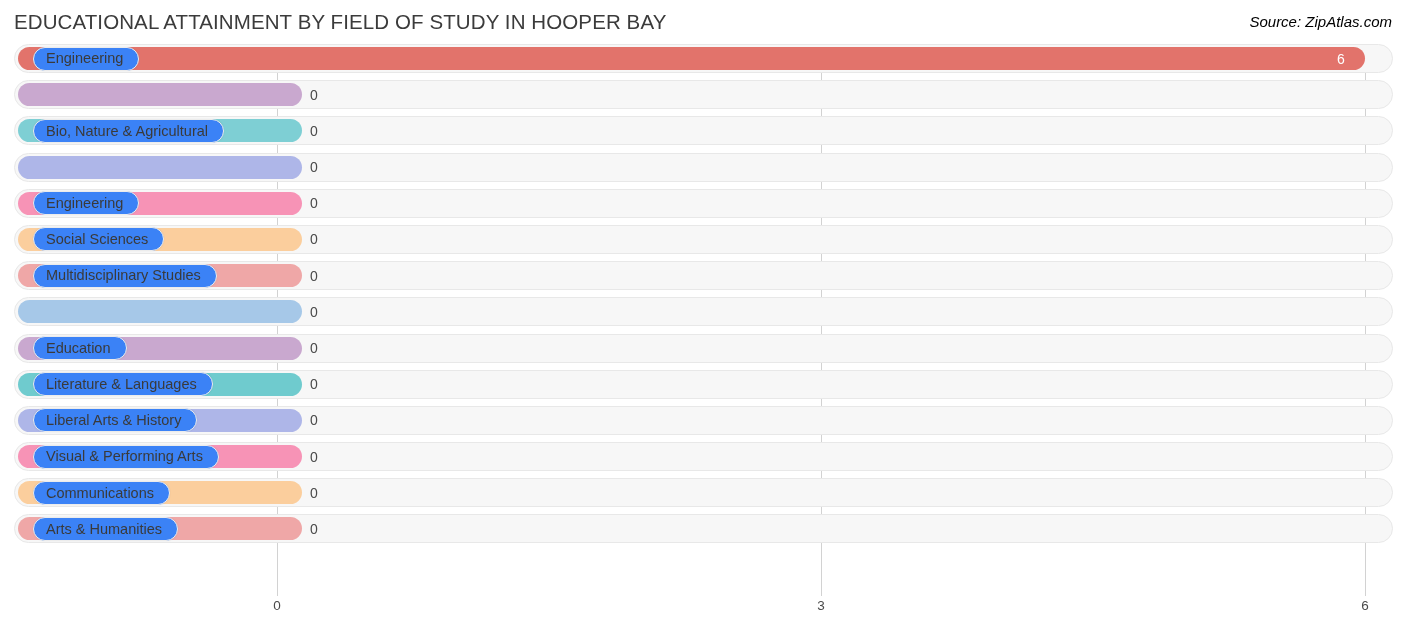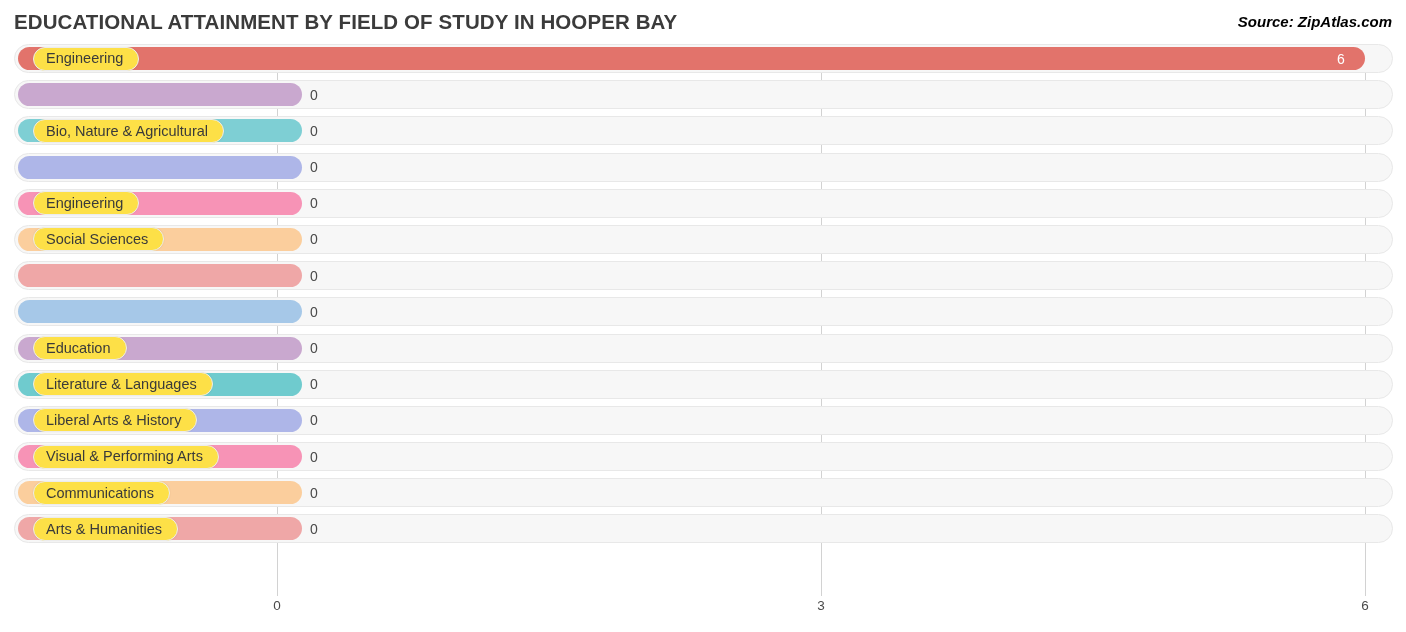--- a/index.html
+++ b/index.html
@@ -15,21 +15,20 @@
     overflow: hidden;
     position: relative;
   }
 
   
   .header {
     position: absolute;
     left: 0; top: 0;
     width: 1406px;
     height: 44px;
-    font-weight: bold;
   }
   .chart-title {
     position: absolute;
     left: 14px;
     top: 10px;
     font-size: 20.5px;
     letter-spacing: .1px;
     color: #3b3b3b;
     white-space: nowrap;
   }
@@ -96,21 +95,21 @@
     height: 23px;
     border-radius: 12px;
     box-sizing: border-box;
   }
   
   .pill {
     position: absolute;
     left: 33px;
     top: 2.5px;
     height: 24px;
-    background: #fde047;
+    background: #3b82f6;
     border: 1px solid #ececec;
     border-radius: 13px;
     display: flex;
     align-items: center;
     padding: 0 15px 0 12px;
     box-sizing: border-box;
     box-shadow: 0 0 2px rgba(0,0,0,.07);
   }
   .pill-label {
     font-size: 14.5px;
@@ -211,20 +210,23 @@
         <div class="track"></div>
         <div class="bar" style="width: 284px; background: rgb(251, 206, 157);"></div>
         <div class="pill">
           <span class="pill-label">Social Sciences</span>
         </div>
         <div class="value-out" style="left: 310px;">0</div>
       </div>
       <div class="row">
         <div class="track"></div>
         <div class="bar" style="width: 284px; background: rgb(239, 167, 167);"></div>
+        <div class="pill">
+          <span class="pill-label">Multidisciplinary Studies</span>
+        </div>
         <div class="value-out" style="left: 310px;">0</div>
       </div>
       <div class="row">
         <div class="track"></div>
         <div class="bar" style="width: 284px; background: rgb(166, 200, 232);"></div>
         <div class="value-out" style="left: 310px;">0</div>
       </div>
       <div class="row">
         <div class="track"></div>
         <div class="bar" style="width: 284px; background: rgb(201, 168, 207);"></div>

